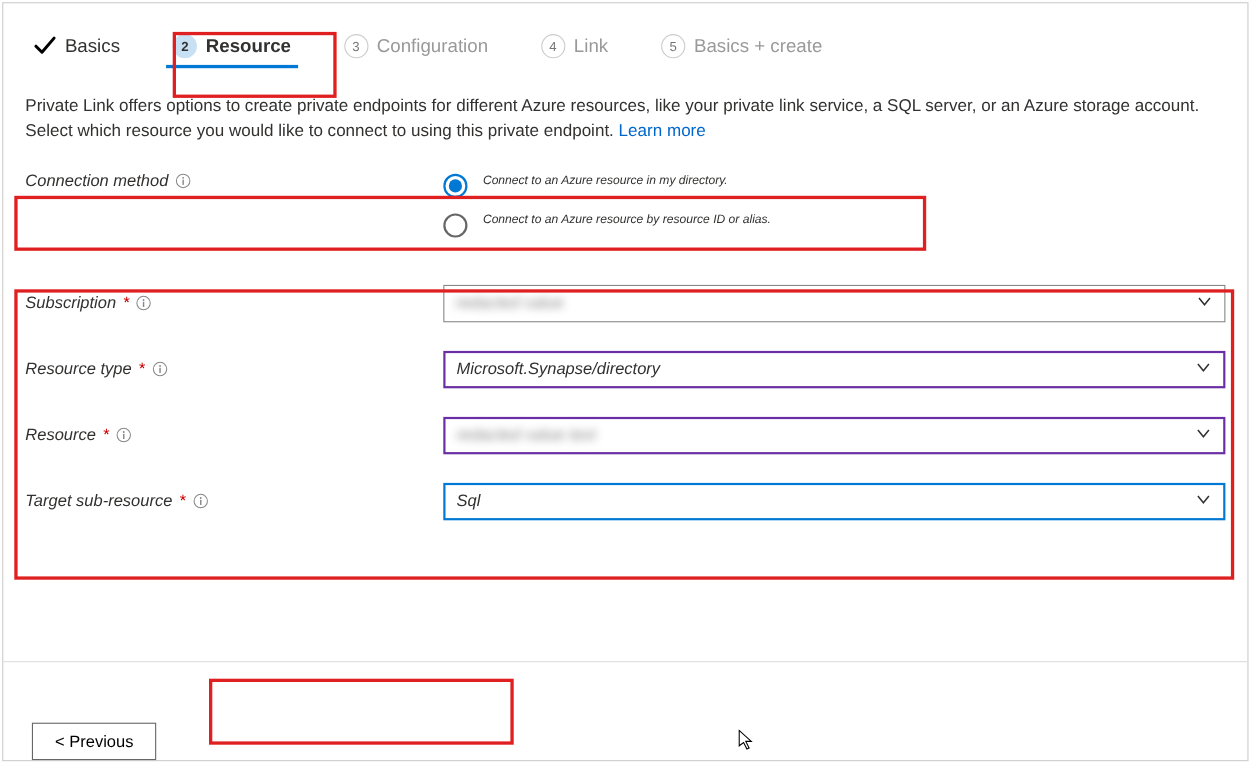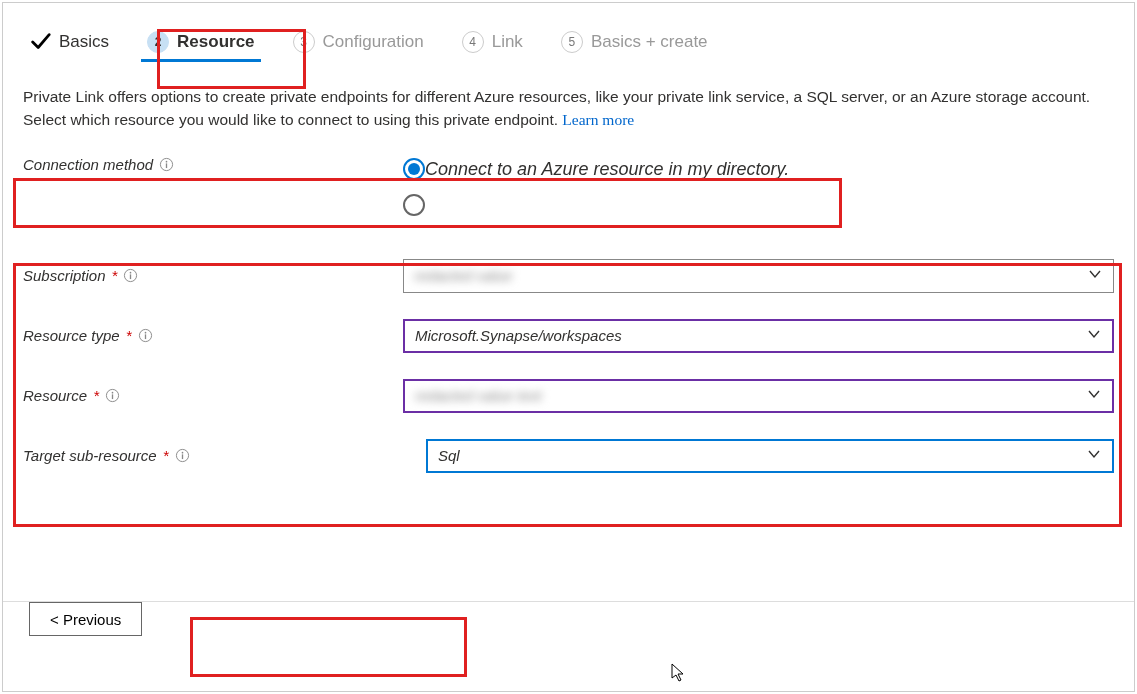--- a/index.html
+++ b/index.html
@@ -20,21 +20,21 @@
   }
   .content {
     padding: 24px 20px 0 20px;
     flex: 1;
   }
 
   
   .tabs {
     display: flex;
     align-items: center;
-    gap: 26px;
+    gap: 36px;
     margin-bottom: 24px;
   }
   .tab {
     display: flex;
     align-items: center;
     gap: 8px;
     font-size: 17px;
     padding: 4px 6px 8px 6px;
     cursor: pointer;
     color: #999;
@@ -107,21 +107,21 @@
   }
 
   
   .desc {
     font-size: 15.5px;
     line-height: 1.5;
     color: #323130;
     margin-bottom: 24px;
     max-width: 1100px;
   }
-  .desc a { color: #0066cc; text-decoration: none; font-family: Liberation Serif, serif; }
+  .desc a { color: #0066cc; text-decoration: none; }
 
   
   .row {
     display: flex;
     align-items: center;
     min-height: 40px;
     margin-bottom: 20px;
     font-style: italic;
   }
   .row .label {
@@ -139,23 +139,23 @@
   .info-icon svg { width: 15px; height: 15px; }
 
   .radio-col {
     display: flex;
     flex-direction: column;
     gap: 14px;
     padding-top: 2px;
   }
   .radio-opt {
     display: flex;
-    align-items: flex-end;
-    gap: 0;
-    font-size: 18px;
+    align-items: flex-start;
+    gap: 14px;
+    font-size: 11px;
     cursor: pointer;
   }
   .radio {
     width: 22px; height: 22px;
     border: 2px solid #666;
     border-radius: 50%;
     display: inline-flex;
     align-items: center;
     justify-content: center;
     flex-shrink: 0;
@@ -176,34 +176,34 @@
     border: 1px solid #888;
     display: flex;
     align-items: center;
     justify-content: space-between;
     padding: 0 10px;
     font-size: 15px;
     cursor: pointer;
     background: #fff;
   }
   .select.purple { border: 2px solid #6b2fa5; }
-  .select.blue { border: 2px solid #0078d4; margin-left: 23px; }
+  .select.blue { border: 2px solid #0078d4; }
   .select .chev svg { width: 16px; height: 16px; }
   .blurred {
     filter: blur(4px);
     color: #888;
     user-select: none;
   }
 
   
   .footer {
     border-top: 1px solid #ddd;
     height: 90px;
     display: flex;
-    align-items: flex-start;
+    align-items: flex-end;
     gap: 38px;
     padding: 0 0 0 26px;
   }
   .btn {
     border: 1px solid #666;
     background: #fff;
     height: 34px;
     padding: 0 20px;
     font-size: 15px;
     cursor: pointer;
@@ -274,20 +274,21 @@
             </svg>
         </span>
       </div>
       <div class="radio-col">
         <label class="radio-opt">
           <span class="radio selected"></span>
           <span>Connect to an Azure resource in my directory.</span>
         </label>
         <label class="radio-opt">
           <span class="radio"></span>
+          <span>Connect to an Azure resource by resource ID or alias.</span>
         </label>
       </div>
     </div>
 
     <div style="height:12px;"></div>
 
     <div class="row">
       <div class="label">
         <span>Subscription</span>
         <span class="req">*</span>
@@ -315,21 +316,21 @@
         <span class="req">*</span>
         <span class="info-icon">
           <svg viewBox="0 0 16 16">
               <circle cx="8" cy="8" r="6.5" stroke="#888" stroke-width="1" fill="none"></circle>
               <circle cx="8" cy="5" r="0.9" fill="#888"></circle>
               <rect x="7.3" y="6.8" width="1.4" height="5" fill="#888"></rect>
             </svg>
         </span>
       </div>
       <div class="select purple">
-        <span>Microsoft.Synapse/workspaces</span>
+        <span>Microsoft.Synapse/directory</span>
         <span class="chev">
           <svg viewBox="0 0 16 16">
               <path d="M3 5 L8 11 L13 5" stroke="#323130" stroke-width="1.4" fill="none"></path>
             </svg>
         </span>
       </div>
     </div>
 
     <div class="row">
       <div class="label">

